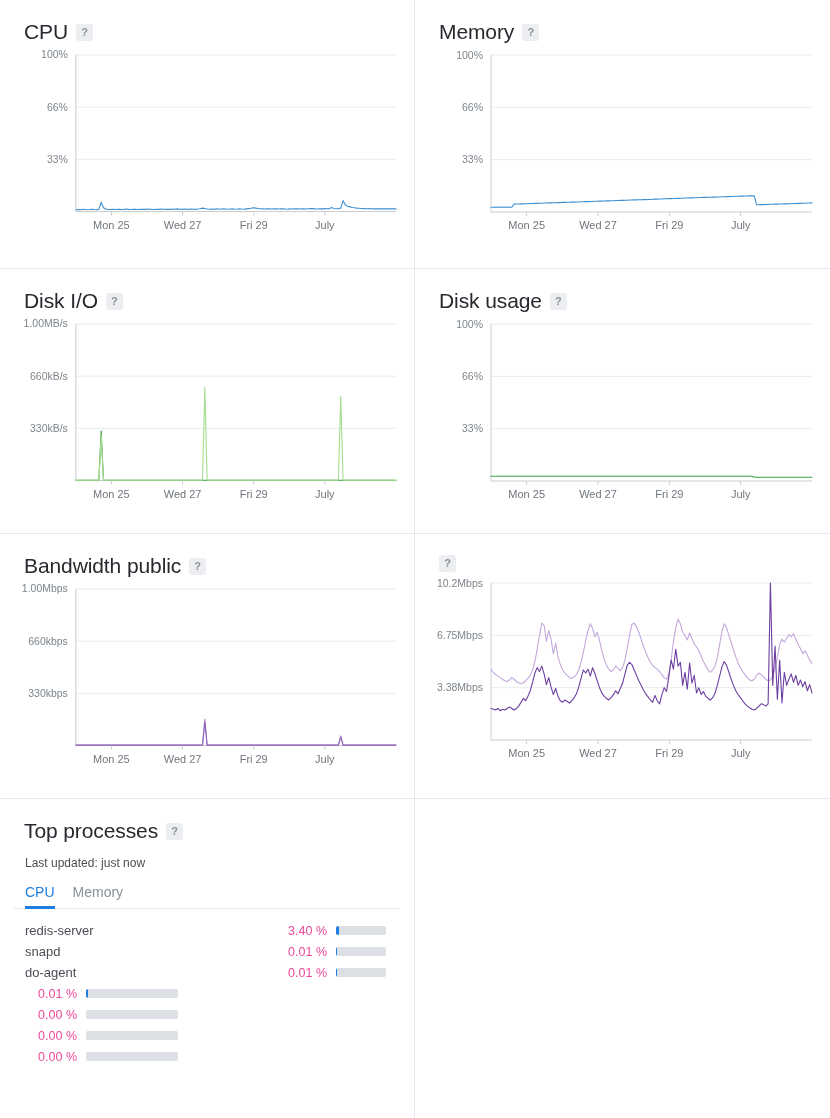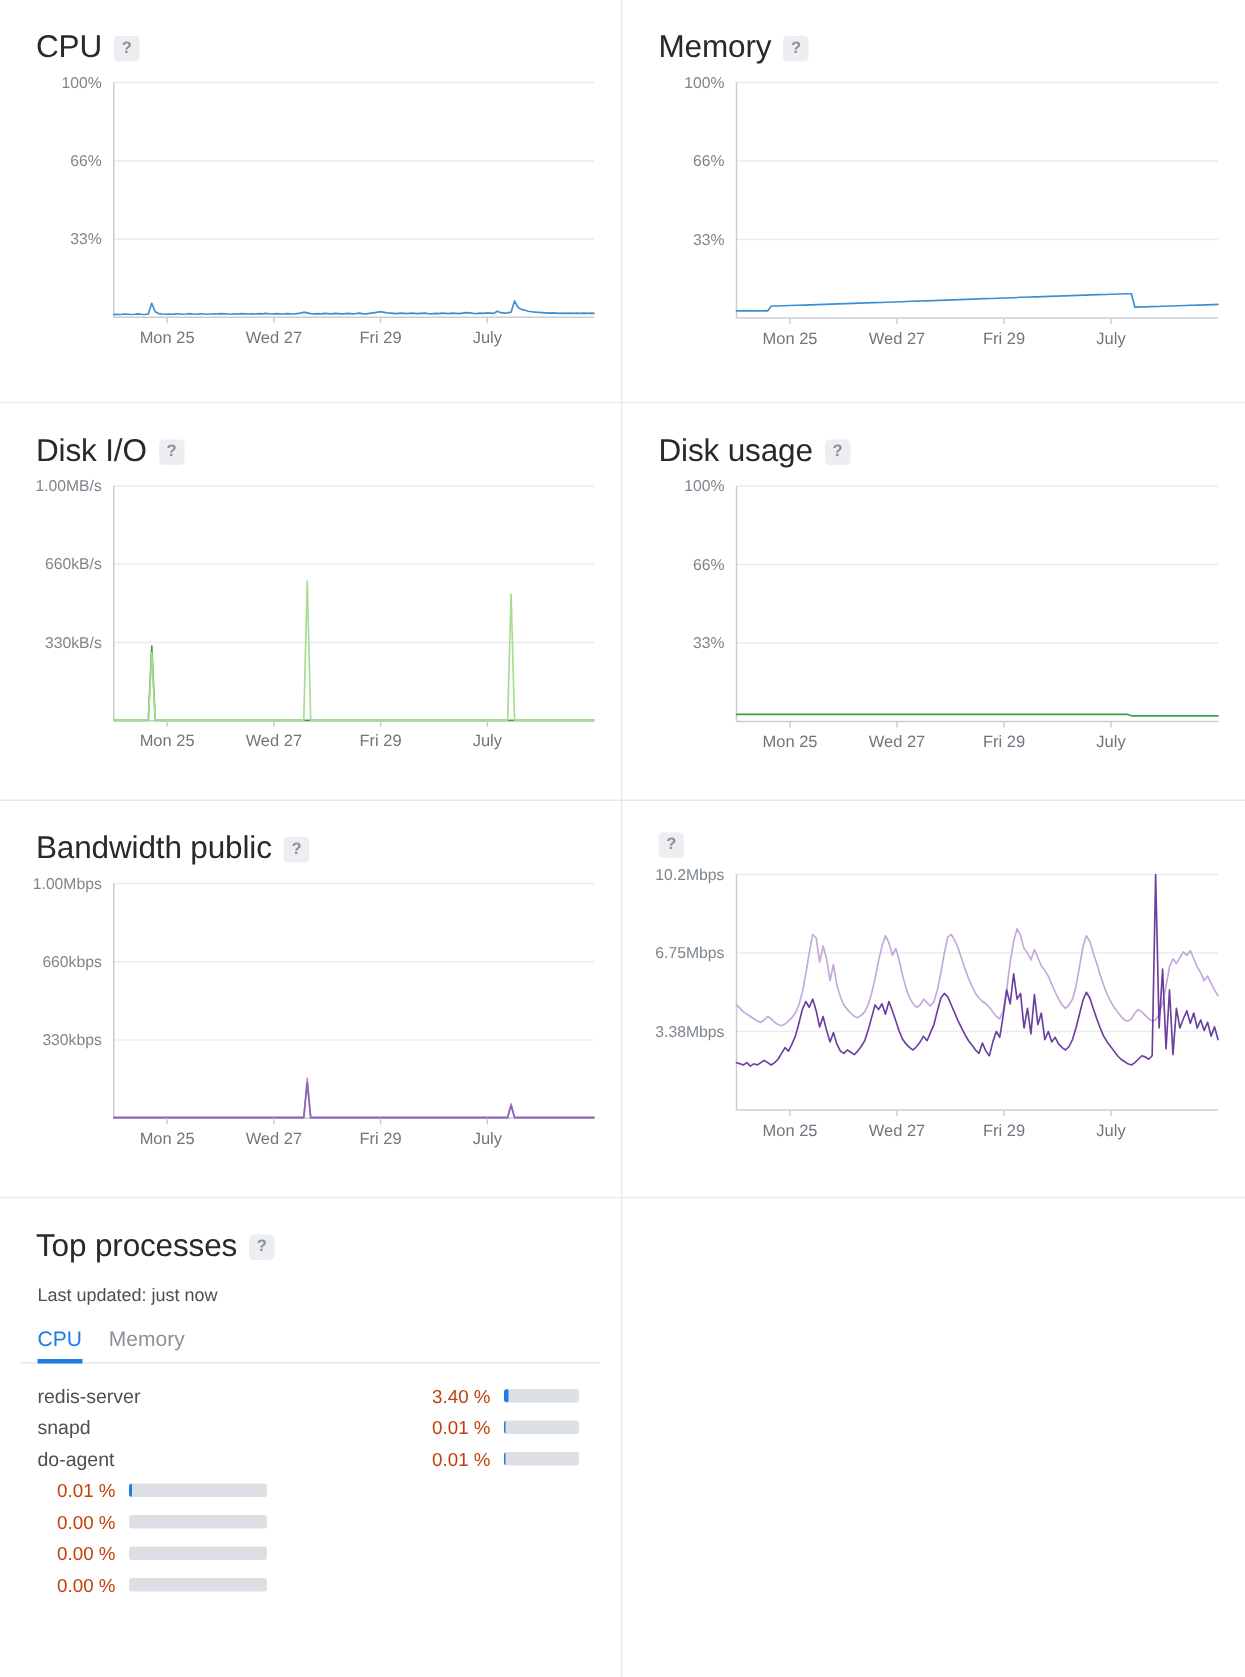--- a/index.html
+++ b/index.html
@@ -113,21 +113,21 @@
     align-items: center;
     height: 21px;
     font-size: 13px;
     color: #4a4f55;
   }
   .proc-name { flex: 0 0 250px; }
   .proc-pct {
     flex: 0 0 52px;
     text-align: right;
     font-size: 12.5px;
-    color: #c2410c;
+    color: #ec4899;
     white-space: nowrap;
   }
   .proc-bar {
     flex: 1 1 auto;
     height: 9px;
     background: #dcdfe3;
     border-radius: 2px;
     margin-left: 9px;
     position: relative;
     overflow: hidden;

